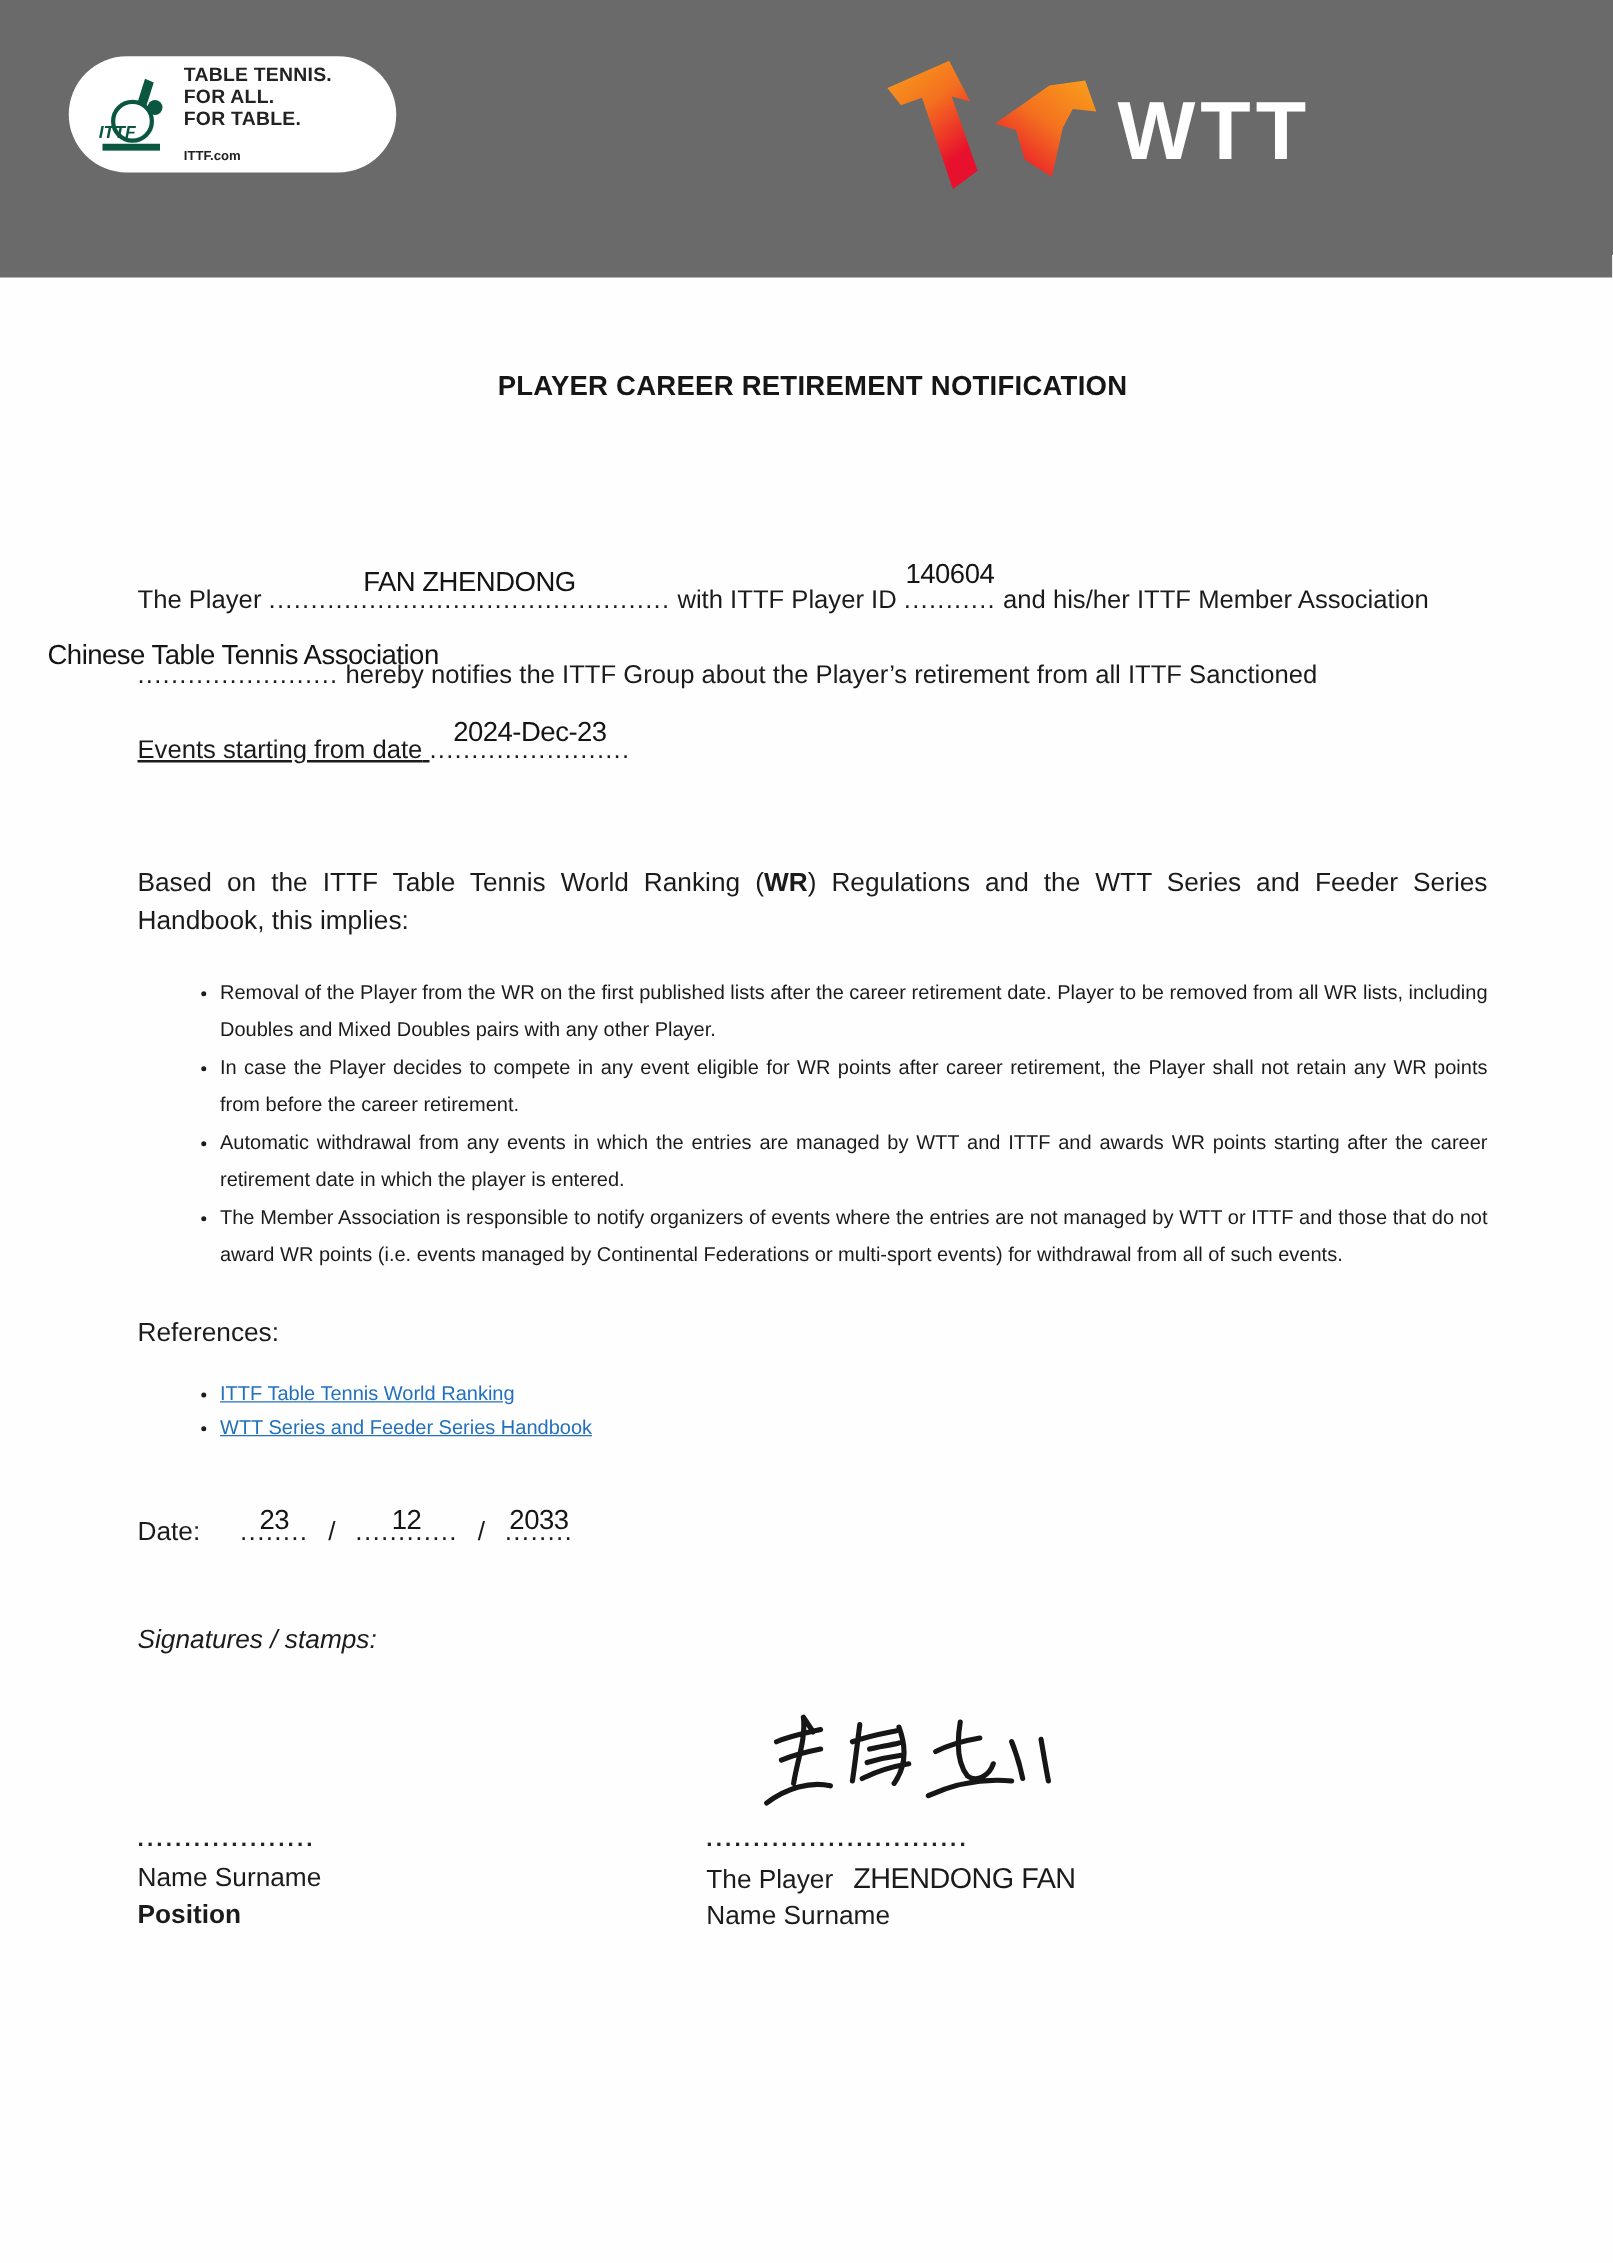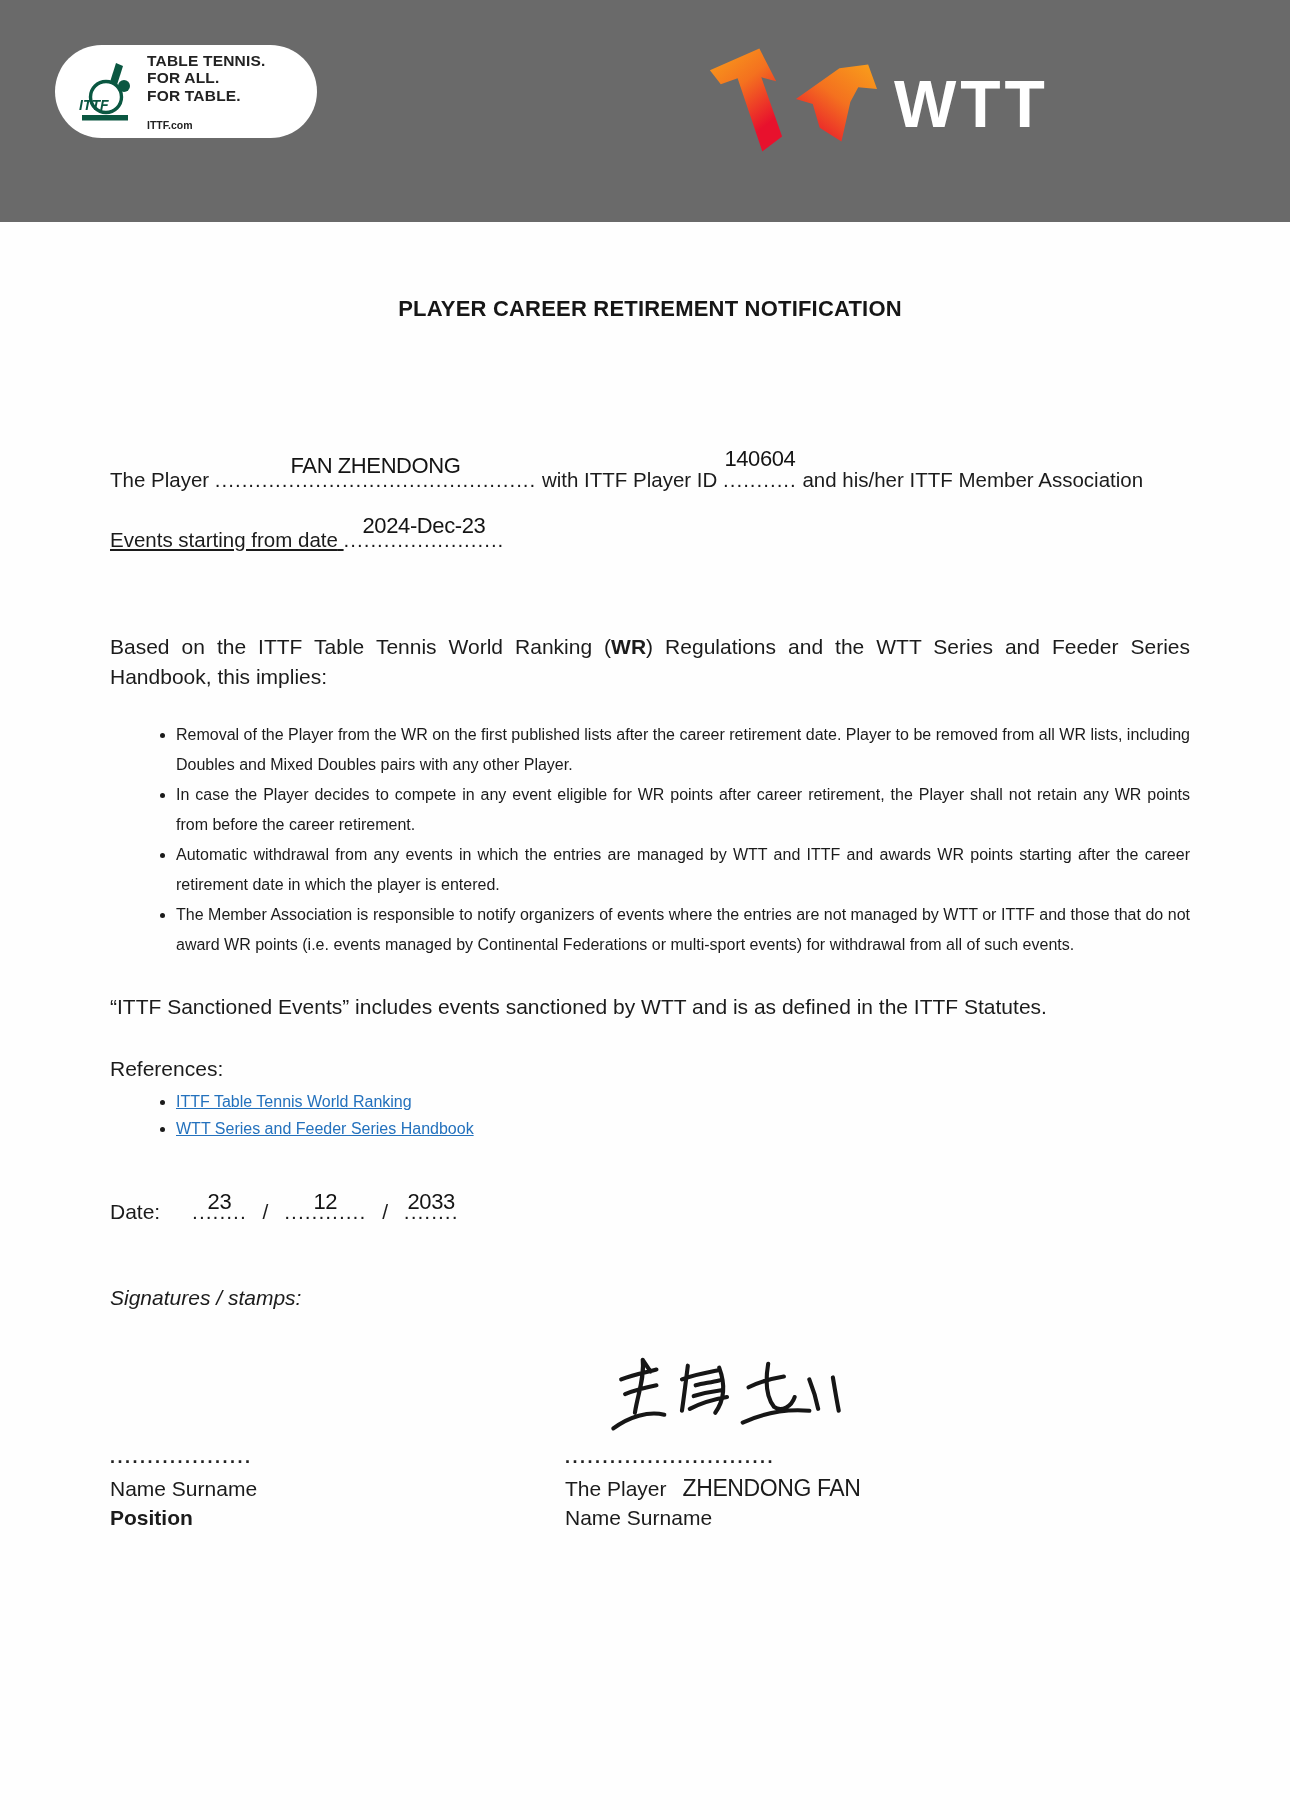--- a/index.html
+++ b/index.html
@@ -35,21 +35,21 @@
   }
   .f-id .value { top:-22px; }
   .f-assoc .value { left:0; transform:none; margin-left:-72px; top:-17px; }
   .para { font-size:21px; line-height:30px; margin:0; }
   .just { text-align:justify; }
   .implies { margin-top:80px; }
   .blist { margin:28px 0 0 0; padding-left:66px; }
   .blist li { line-height:30px; }
   .note { margin-top:32px; }
   .refs-label { margin-top:32px; }
-  .refs-list { margin-top:4px; }
+  .refs-list { margin-top:20px; }
   .refs-list li { line-height:27px; }
   .link { color:#2371bd; text-decoration:underline; cursor:pointer; }
   .dateline { margin-top:58px; font-size:21px; }
   .dateline .dlabel { margin-right:26px; }
   .dateline .sep { margin:0 10px; }
   .dateline .value { top:-11px; }
   .siglabel { margin-top:62px; font-style:italic; font-size:21px; }
   .sigrow { display:flex; margin-top:40px; }
   .sigcol.left { width:455px; flex:none; }
   .sigcol.right { flex:none; }
@@ -107,38 +107,41 @@
     <div class="title">PLAYER CAREER RETIREMENT NOTIFICATION</div>
 
     <p class="fline first">
       <span>The Player</span>
       <span class="field f-name"><span class="value">FAN ZHENDONG</span><span class="dots">................................................</span></span>
       <span>with ITTF Player ID</span>
       <span class="field f-id"><span class="value">140604</span><span class="dots">...........</span></span>
       <span>and his/her ITTF Member Association</span>
     </p>
 
+    <p class="fline">
+      <span class="field f-assoc"><span class="value">Chinese Table Tennis Association</span><span class="dots">........................</span></span>
+      <span>hereby notifies the ITTF Group about the Player’s retirement from all ITTF Sanctioned</span>
+    </p>
 
     <p class="fline l3">
       <span>Events starting from date</span>
       <span class="field f-rdate"><span class="value">2024-Dec-23</span><span class="dots">........................</span></span>
     </p>
 
     <p class="para just implies">
       <span>Based on the ITTF Table Tennis World Ranking (</span><b>WR</b><span>) Regulations and the WTT Series and Feeder Series Handbook, this implies:</span>
     </p>
 
     <ul class="blist">
       <li class="just">Removal of the Player from the WR on the first published lists after the career retirement date. Player to be removed from all WR lists, including Doubles and Mixed Doubles pairs with any other Player.</li>
       <li class="just">In case the Player decides to compete in any event eligible for WR points after career retirement, the Player shall not retain any WR points from before the career retirement.</li>
       <li class="just">Automatic withdrawal from any events in which the entries are managed by WTT and ITTF and awards WR points starting after the career retirement date in which the player is entered.</li>
       <li class="just">The Member Association is responsible to notify organizers of events where the entries are not managed by WTT or ITTF and those that do not award WR points (i.e. events managed by Continental Federations or multi-sport events) for withdrawal from all of such events.</li>
     </ul>
 
-    <p class="para note">“ITTF Sanctioned Events” includes events sanctioned by WTT and is as defined in the ITTF Statutes.</p>
 
     <div class="para refs-label">References:</div>
     <ul class="blist refs-list">
       <li><a class="link">ITTF Table Tennis World Ranking</a></li>
       <li><a class="link">WTT Series and Feeder Series Handbook</a></li>
     </ul>
 
     <p class="dateline">
       <span class="dlabel">Date:</span>
       <span class="field f-day"><span class="value">23</span><span class="dots">........</span></span>

